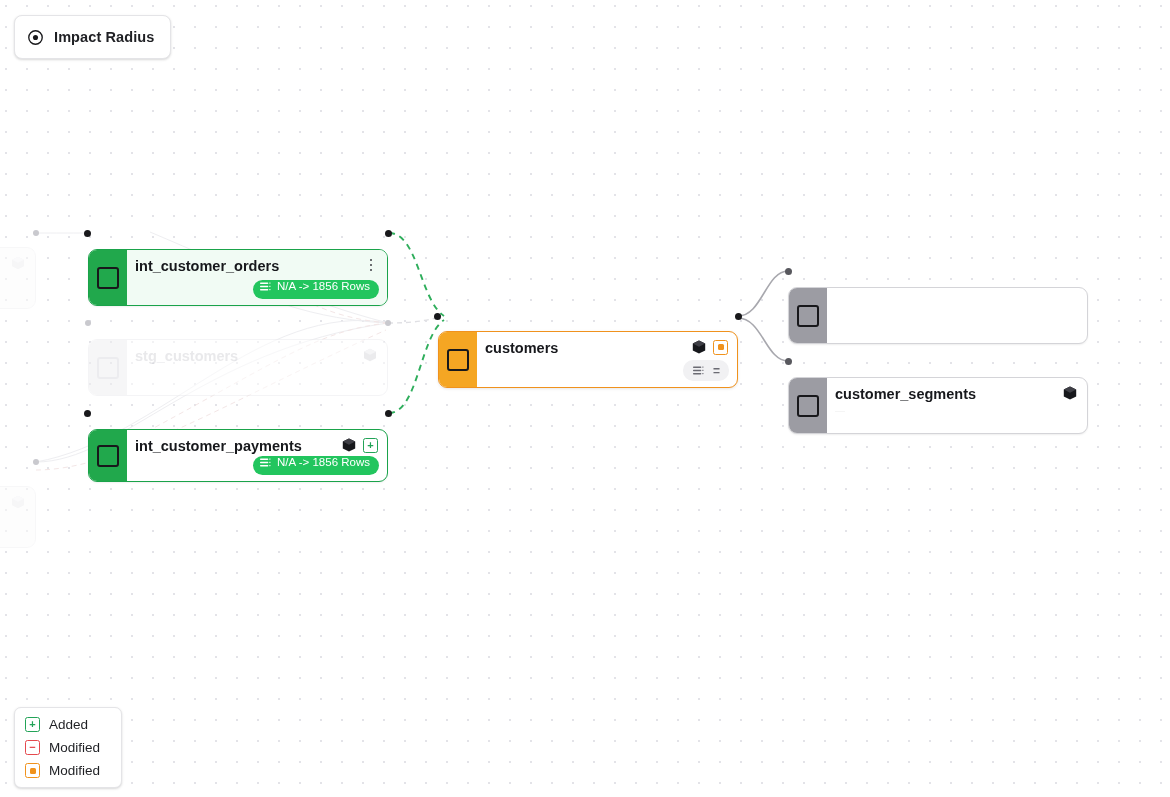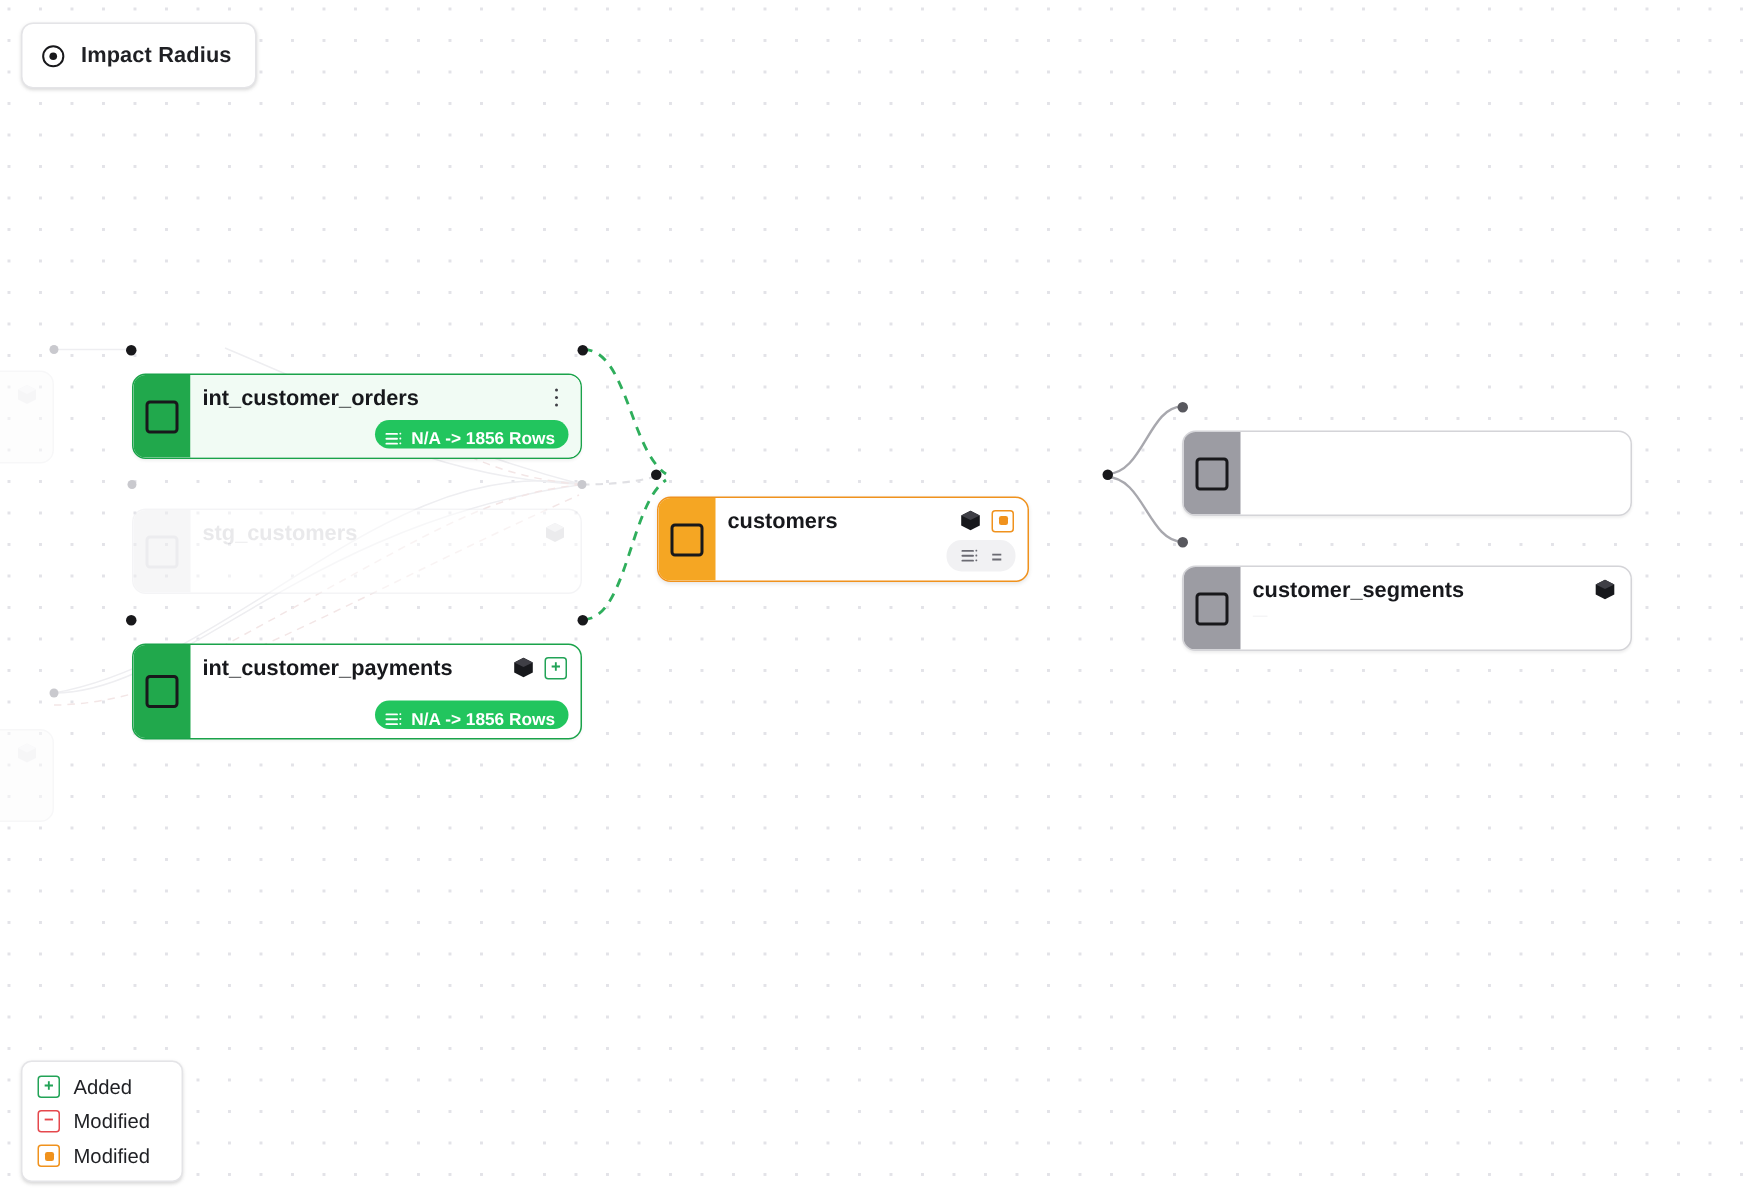--- a/index.html
+++ b/index.html
@@ -142,29 +142,29 @@
     justify-content: center;
     gap: 2.5px;
   }
   .kebab i { width: 2.6px; height: 2.6px; border-radius: 50%; background: #3f3f46; display:block; }
 
   
   .rows-pill {
     position: absolute;
     right: 8px; bottom: 6px;
     display: flex;
-    align-items: flex-end;
+    align-items: flex-start;
     gap: 5px;
     height: 19px;
     padding: 0 9px 0 6px;
     border-radius: 10px;
     background: #22c55e;
     color: #ffffff;
     font-size: 11.5px;
-    font-weight: 700;
+    font-weight: 400;
     white-space: nowrap;
   }
   .rows-icon { width: 13px; height: 13px; display:block; }
 
   .meta-pill {
     position: absolute;
     right: 8px; bottom: 6px;
     display: flex;
     align-items: center;
     gap: 8px;
@@ -349,21 +349,21 @@
       <div class="title">stg_customers</div>
       <div class="corner-icons">
         <svg class="cube-icon" viewBox="0 0 24 24">
           <path d="M12 2.5 21 7v10l-9 4.5L3 17V7z" fill="#dcdce0"></path>
           <path d="M12 2.5 21 7l-9 4.5L3 7z" fill="#ededf0"></path>
         </svg>
       </div>
     </div>
   </div>
 
-  <div class="node green" style="left:88px; top:385px; width:300px; height:64px;">
+  <div class="node green" style="left:88px; top:385px; width:300px; height:53px;">
     <div class="gutter">
       <span class="gutter-square"></span>
     </div>
     <div class="body">
       <div class="title">int_customer_payments</div>
       <div class="corner-icons">
         <svg class="cube-icon" viewBox="0 0 24 24">
           <path d="M12 2.2 21.3 6.9v10.2L12 21.8 2.7 17.1V6.9z" fill="#17181c"></path>
           <path d="M12 2.2 21.3 6.9 12 11.6 2.7 6.9z" fill="#3f3f46"></path>
         </svg>
@@ -382,21 +382,21 @@
             <rect x="19" y="4.6" width="2.2" height="2.2" rx=".6"></rect>
             <rect x="19" y="10.6" width="2.2" height="2.2" rx=".6"></rect>
             <rect x="19" y="16.6" width="2.2" height="2.2" rx=".6"></rect>
           </g>
         </svg>
         <span>N/A -&gt; 1856 Rows</span>
       </div>
     </div>
   </div>
 
-  <div class="node orange" style="left:438px; top:287px; width:248px; height:57px;">
+  <div class="node orange" style="left:438px; top:287px; width:300px; height:57px;">
     <div class="gutter">
       <span class="gutter-square"></span>
     </div>
     <div class="body">
       <div class="title">customers</div>
       <div class="corner-icons">
         <svg class="cube-icon" viewBox="0 0 24 24">
           <path d="M12 2.2 21.3 6.9v10.2L12 21.8 2.7 17.1V6.9z" fill="#17181c"></path>
           <path d="M12 2.2 21.3 6.9 12 11.6 2.7 6.9z" fill="#3f3f46"></path>
         </svg>

